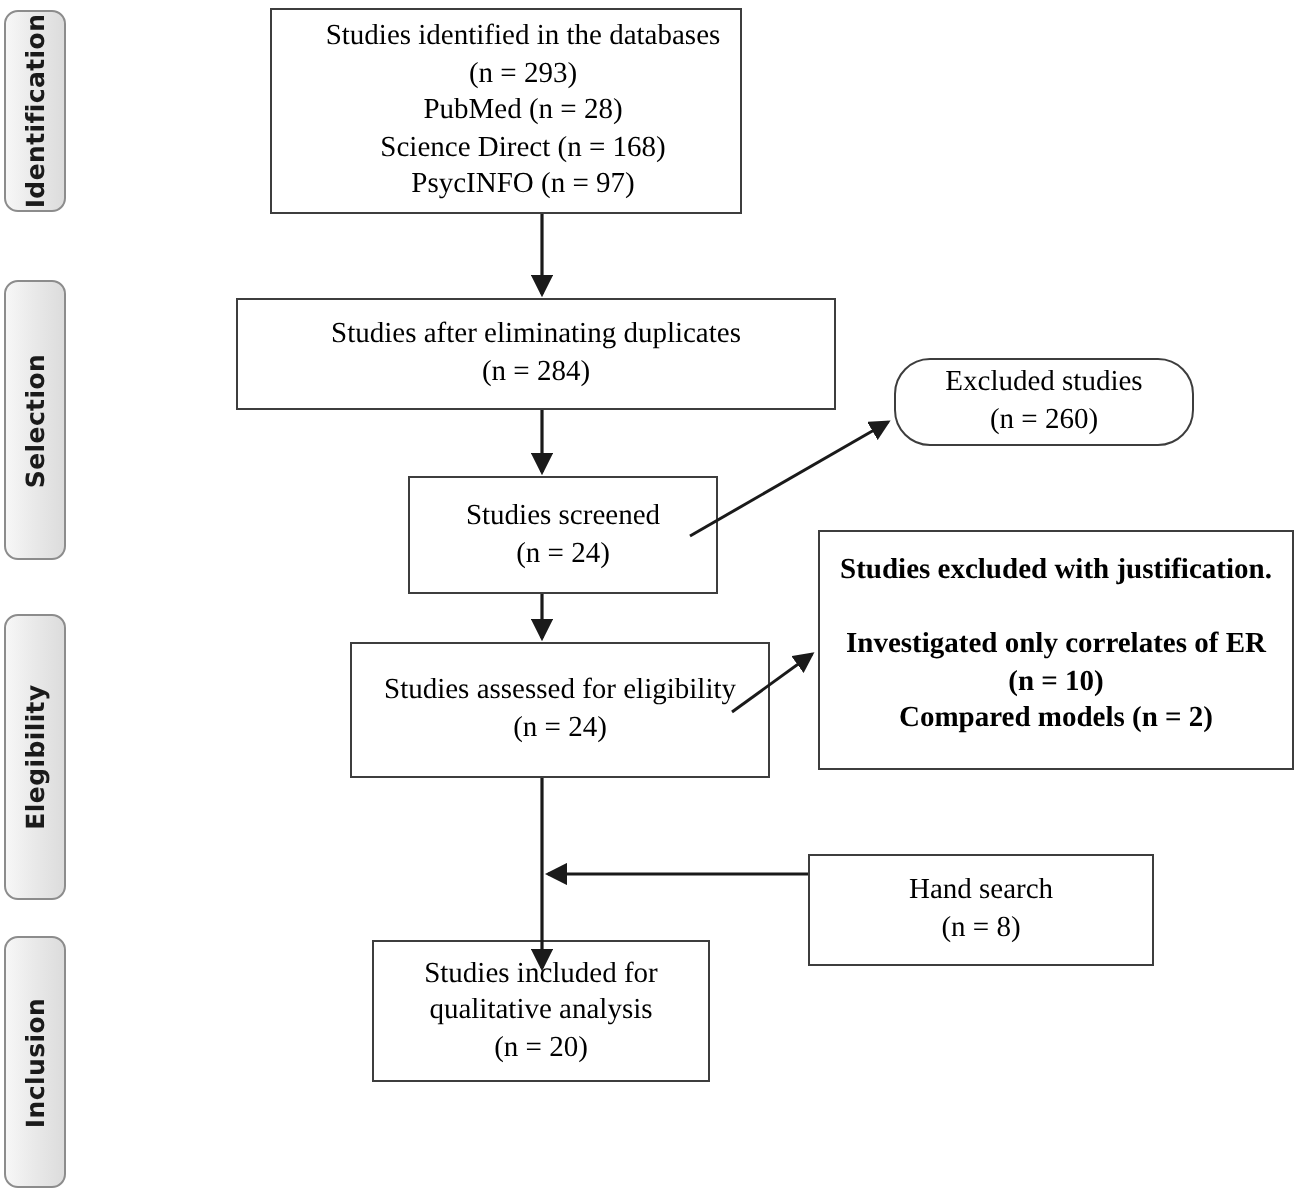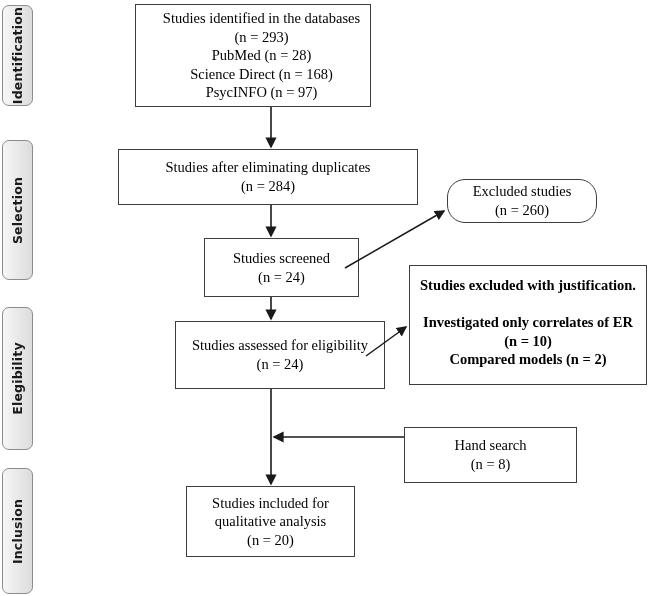--- a/index.html
+++ b/index.html
@@ -125,21 +125,21 @@
 
 Investigated only correlates of ER (n = 10)
 Compared models (n = 2)</span>
   </div>
 
   <div class="box" style="left:404px; top:409px; width:173px; height:56px;margin-top:18px;">
     <span class="box-text">Hand search
 (n = 8)</span>
   </div>
 
-  <div class="box" style="left:186px; top:486px; width:169px; height:71px;">
+  <div class="box" style="left:186px; top:470px; width:169px; height:71px;">
     <span class="box-text">Studies included for qualitative analysis
 (n = 20)</span>
   </div>
 
   <svg id="connectors" viewBox="0 0 650 596" xmlns="http://www.w3.org/2000/svg">
     <defs>
       <marker id="arrowhead" markerWidth="7" markerHeight="7" refX="6" refY="3.5" orient="auto" markerUnits="strokeWidth">
         <path d="M0,0 L7,3.5 L0,7 z" fill="#1a1a1a"></path>
       </marker>
     </defs>

